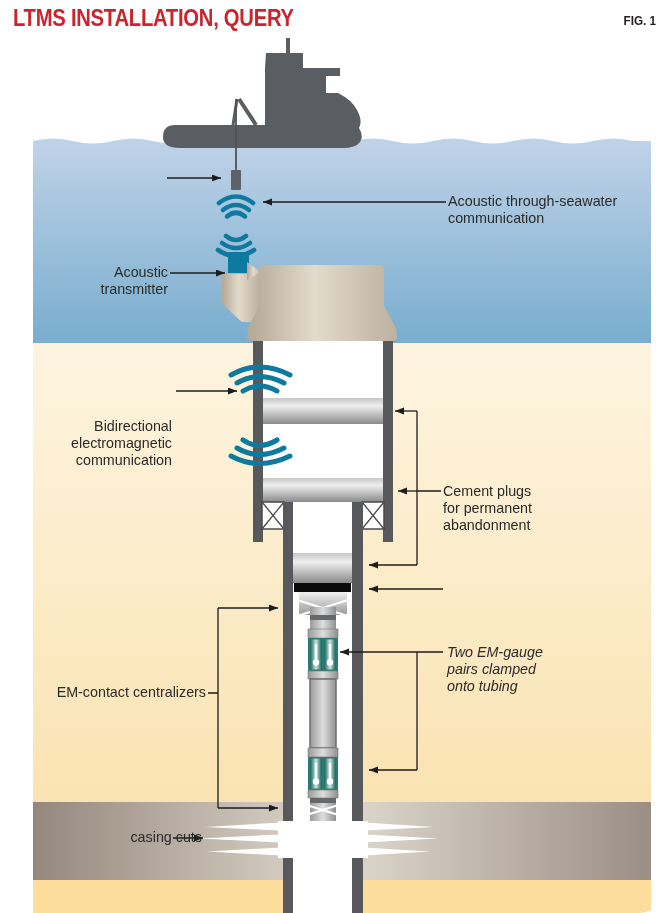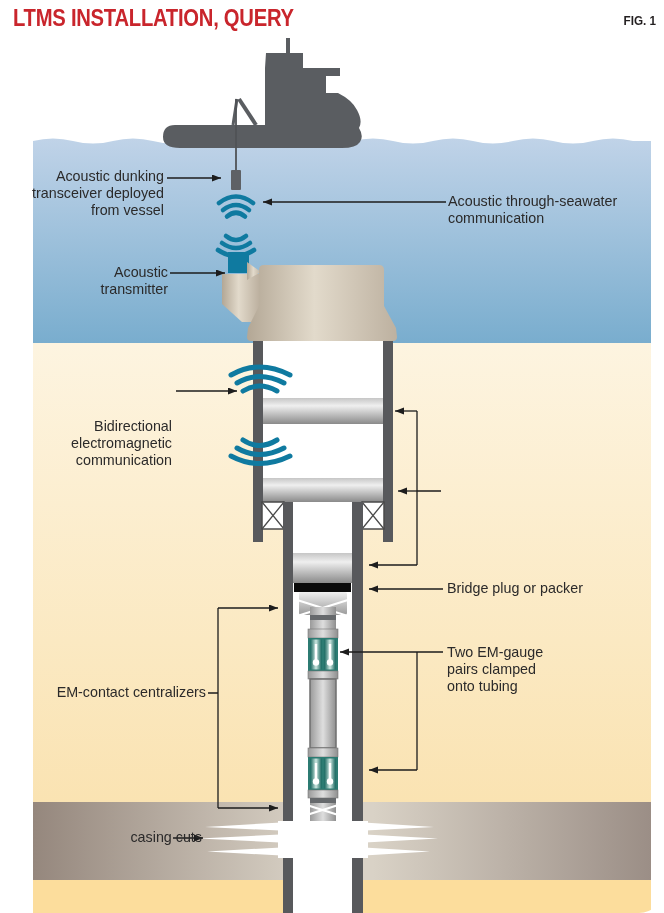--- a/index.html
+++ b/index.html
@@ -11,21 +11,21 @@
   .title{position:absolute;left:13px;top:5px;font-size:23px;font-weight:700;color:#c9252c;
          letter-spacing:-0.3px;transform:scaleX(.88);transform-origin:left top;white-space:nowrap;}
   .fignum{position:absolute;right:8px;top:13px;font-size:13px;font-weight:700;color:#231f20;
           transform:scaleX(.9);transform-origin:right top;white-space:nowrap;}
   .lbl-dunking{left:4px;top:168px;width:160px;}
   .lbl-seawater{left:448px;top:193px;width:205px;}
   .lbl-transmitter{left:24px;top:264px;width:144px;}
   .lbl-bidirectional{left:12px;top:382px;width:160px;margin-top:36px;}
   .lbl-cement{left:443px;top:483px;width:160px;}
   .lbl-bridge{left:447px;top:580px;width:190px;}
-  .lbl-gauges{left:447px;top:644px;width:160px;}
+  .lbl-gauges{left:447px;top:644px;width:160px;font-style:italic;}
   .lbl-centralizers{left:40px;top:684px;width:166px;}
   .lbl-casingcuts{left:92px;top:829px;width:110px;text-align:right;}
 </style>
 </head>
 <body>
 
 <div class="figure">
 
 <svg width="664" height="913" viewBox="0 0 664 913">
   <defs>
@@ -209,29 +209,28 @@
     <path d="M208,693 L218,693 M218,608 L218,808"></path>
     <line x1="218" y1="608" x2="278" y2="608" marker-end="url(#ah)"></line>
     <line x1="218" y1="808" x2="278" y2="808" marker-end="url(#ah)"></line>
     <line x1="173" y1="838" x2="203" y2="838" marker-end="url(#ah)"></line>
   </g>
 </svg>
 
   <div class="title">LTMS INSTALLATION, QUERY</div>
   <div class="fignum">FIG. 1</div>
 
-  <div class="lbl r lbl-dunking">Acoustic dunking
-transceiver deployed
-from vessel</div>
   <div class="lbl lbl-seawater">Acoustic through-seawater
 communication</div>
   <div class="lbl r lbl-transmitter">Acoustic
 transmitter</div>
   <div class="lbl r lbl-bidirectional">Bidirectional
 electromagnetic
 communication</div>
-  <div class="lbl lbl-bridge">Bridge plug or packer</div>
+  <div class="lbl lbl-cement">Cement plugs
+for permanent
+abandonment</div>
   <div class="lbl lbl-gauges">Two EM-gauge
 pairs clamped
 onto tubing</div>
   <div class="lbl r lbl-centralizers">EM-contact centralizers</div>
   <div class="lbl lbl-casingcuts">casing cuts</div>
 </div>
 
 </body></html>

